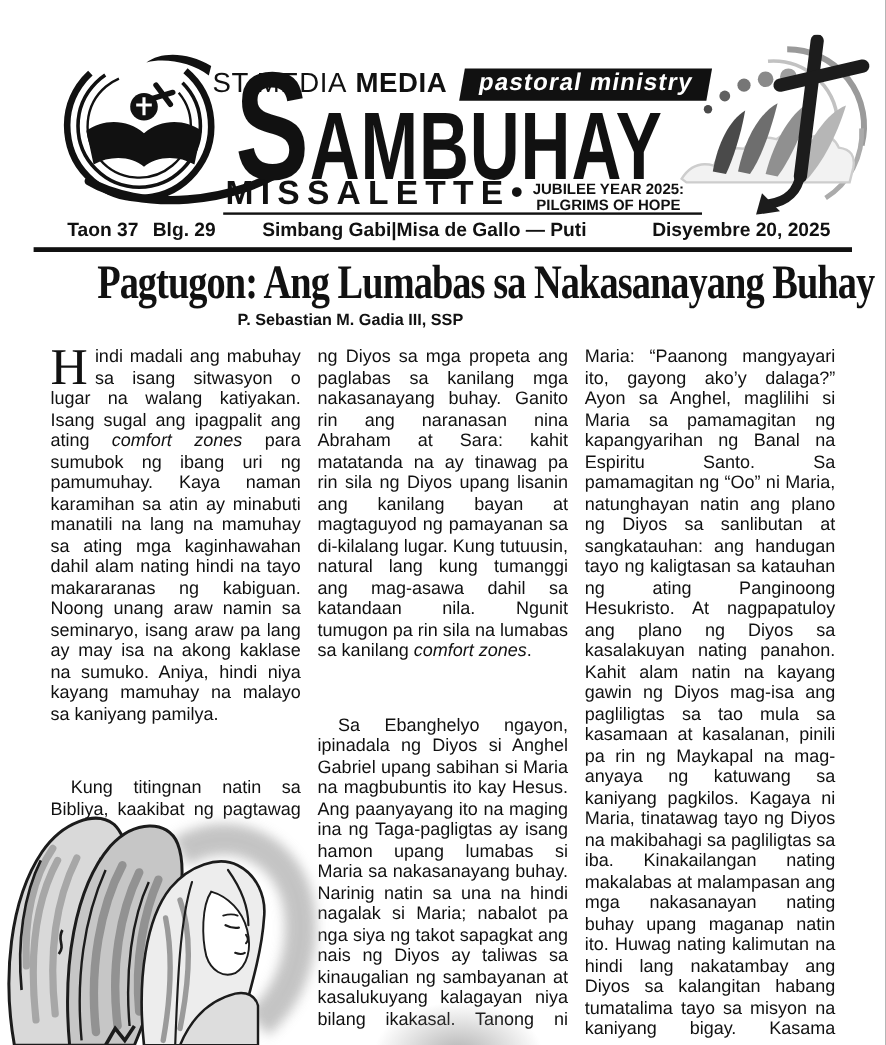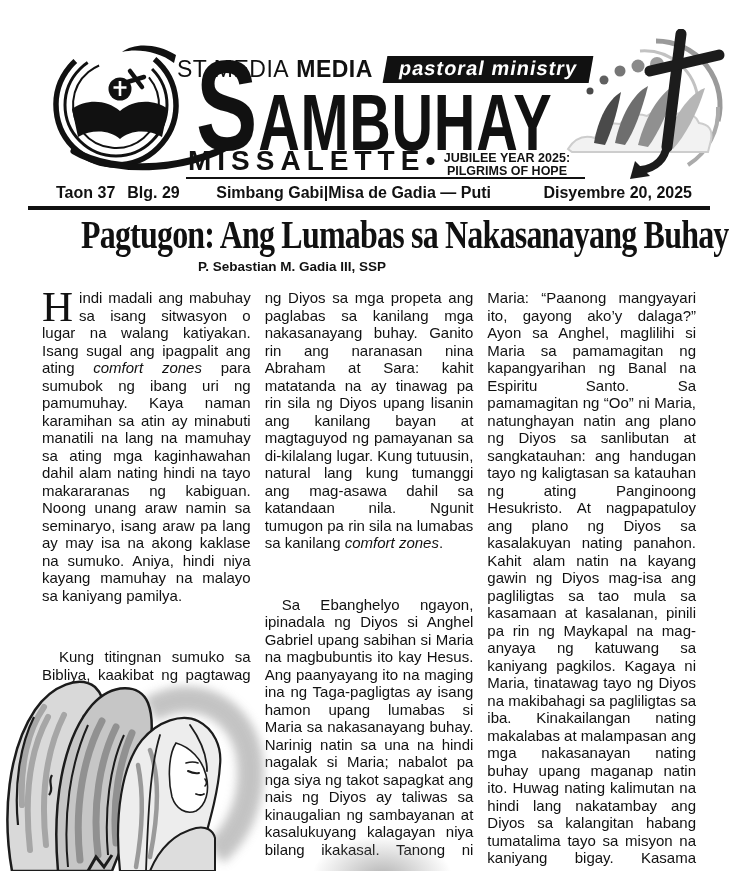--- a/index.html
+++ b/index.html
@@ -106,32 +106,32 @@
       <span>JUBILEE YEAR 2025:</span><br>
       <span>PILGRIMS OF HOPE</span>
     </span>
   </div>
   <div class="mh-underline"></div>
 
   <div class="issue-bar">
     <span class="ib-left">
       <span>Taon 37</span><span class="num">Blg. 29</span>
     </span>
-    <span class="ib-center">Simbang Gabi|Misa de Gadia — Puti</span>
+    <span class="ib-center">Simbang Gabi|Misa de Gallo — Puti</span>
     <span class="ib-right">Disyembre 20, 2025</span>
   </div>
   <div class="thick-rule"></div>
 
   <h1 class="article-title"><span class="tt">Pagtugon: Ang Lumabas sa Nakasanayang Buhay</span></h1>
   <div class="byline">P. Sebastian M. Gadia III, SSP</div>
 
   <div class="columns">
     <div class="col">
         <p class="blk"><span class="dropcap">H</span><span>indi madali ang mabuhay sa isang sitwasyon o lugar na walang katiyakan. Isang sugal ang ipagpalit ang ating </span><span class="it">comfort zones</span><span> para sumubok ng ibang uri ng pamumuhay. Kaya naman karamihan sa atin ay minabuti manatili na lang na mamuhay sa ating mga kaginhawahan dahil alam nating hindi na tayo makararanas ng kabiguan. Noong unang araw namin sa seminaryo, isang araw pa lang ay may isa na akong kaklase na sumuko. Aniya, hindi niya kayang mamuhay na malayo sa kaniyang pamilya.</span></p>
-        <p class="blk indent jlast"><span>Kung titingnan sumuko sa Bibliya, kaakibat ng pagtawag</span></p>
+        <p class="blk indent jlast"><span>Kung titingnan natin sa Bibliya, kaakibat ng pagtawag</span></p>
       </div>
     <div class="col">
         <p class="blk"><span>ng Diyos sa mga propeta ang paglabas sa kanilang mga nakasanayang buhay. Ganito rin ang naranasan nina Abraham at Sara: kahit matatanda na ay tinawag pa rin sila ng Diyos upang lisanin ang kanilang bayan at magtaguyod ng pamayanan sa di-kilalang lugar. Kung tutuusin, natural lang kung tumanggi ang mag-asawa dahil sa katandaan nila. Ngunit tumugon pa rin sila na lumabas sa kanilang </span><span class="it">comfort zones</span><span>.</span></p>
         <p class="blk indent jlast"><span>Sa Ebanghelyo ngayon, ipinadala ng Diyos si Anghel Gabriel upang sabihan si Maria na magbubuntis ito kay Hesus. Ang paanyayang ito na maging ina ng Taga-pagligtas ay isang hamon upang lumabas si Maria sa nakasanayang buhay. Narinig natin sa una na hindi nagalak si Maria; nabalot pa nga siya ng takot sapagkat ang nais ng Diyos ay taliwas sa kinaugalian ng sambayanan at kasalukuyang kalagayan niya bilang ikakasal. Tanong ni</span></p>
       </div>
     <div class="col">
         <p class="blk jlast"><span>Maria: “Paanong mangyayari ito, gayong ako’y dalaga?” Ayon sa Anghel, maglilihi si Maria sa pamamagitan ng kapangyarihan ng Banal na Espiritu Santo. Sa pamamagitan ng “Oo” ni Maria, natunghayan natin ang plano ng Diyos sa sanlibutan at sangkatauhan: ang handugan tayo ng kaligtasan sa katauhan ng ating Panginoong Hesukristo. At nagpapatuloy ang plano ng Diyos sa kasalakuyan nating panahon. Kahit alam natin na kayang gawin ng Diyos mag-isa ang pagliligtas sa tao mula sa kasamaan at kasalanan, pinili pa rin ng Maykapal na mag-anyaya ng katuwang sa kaniyang pagkilos. Kagaya ni Maria, tinatawag tayo ng Diyos na makibahagi sa pagliligtas sa iba. Kinakailangan nating makalabas at malampasan ang mga nakasanayan nating buhay upang maganap natin ito. Huwag nating kalimutan na hindi lang nakatambay ang Diyos sa kalangitan habang tumatalima tayo sa misyon na kaniyang bigay. Kasama</span></p>
       </div>
   </div>
 

